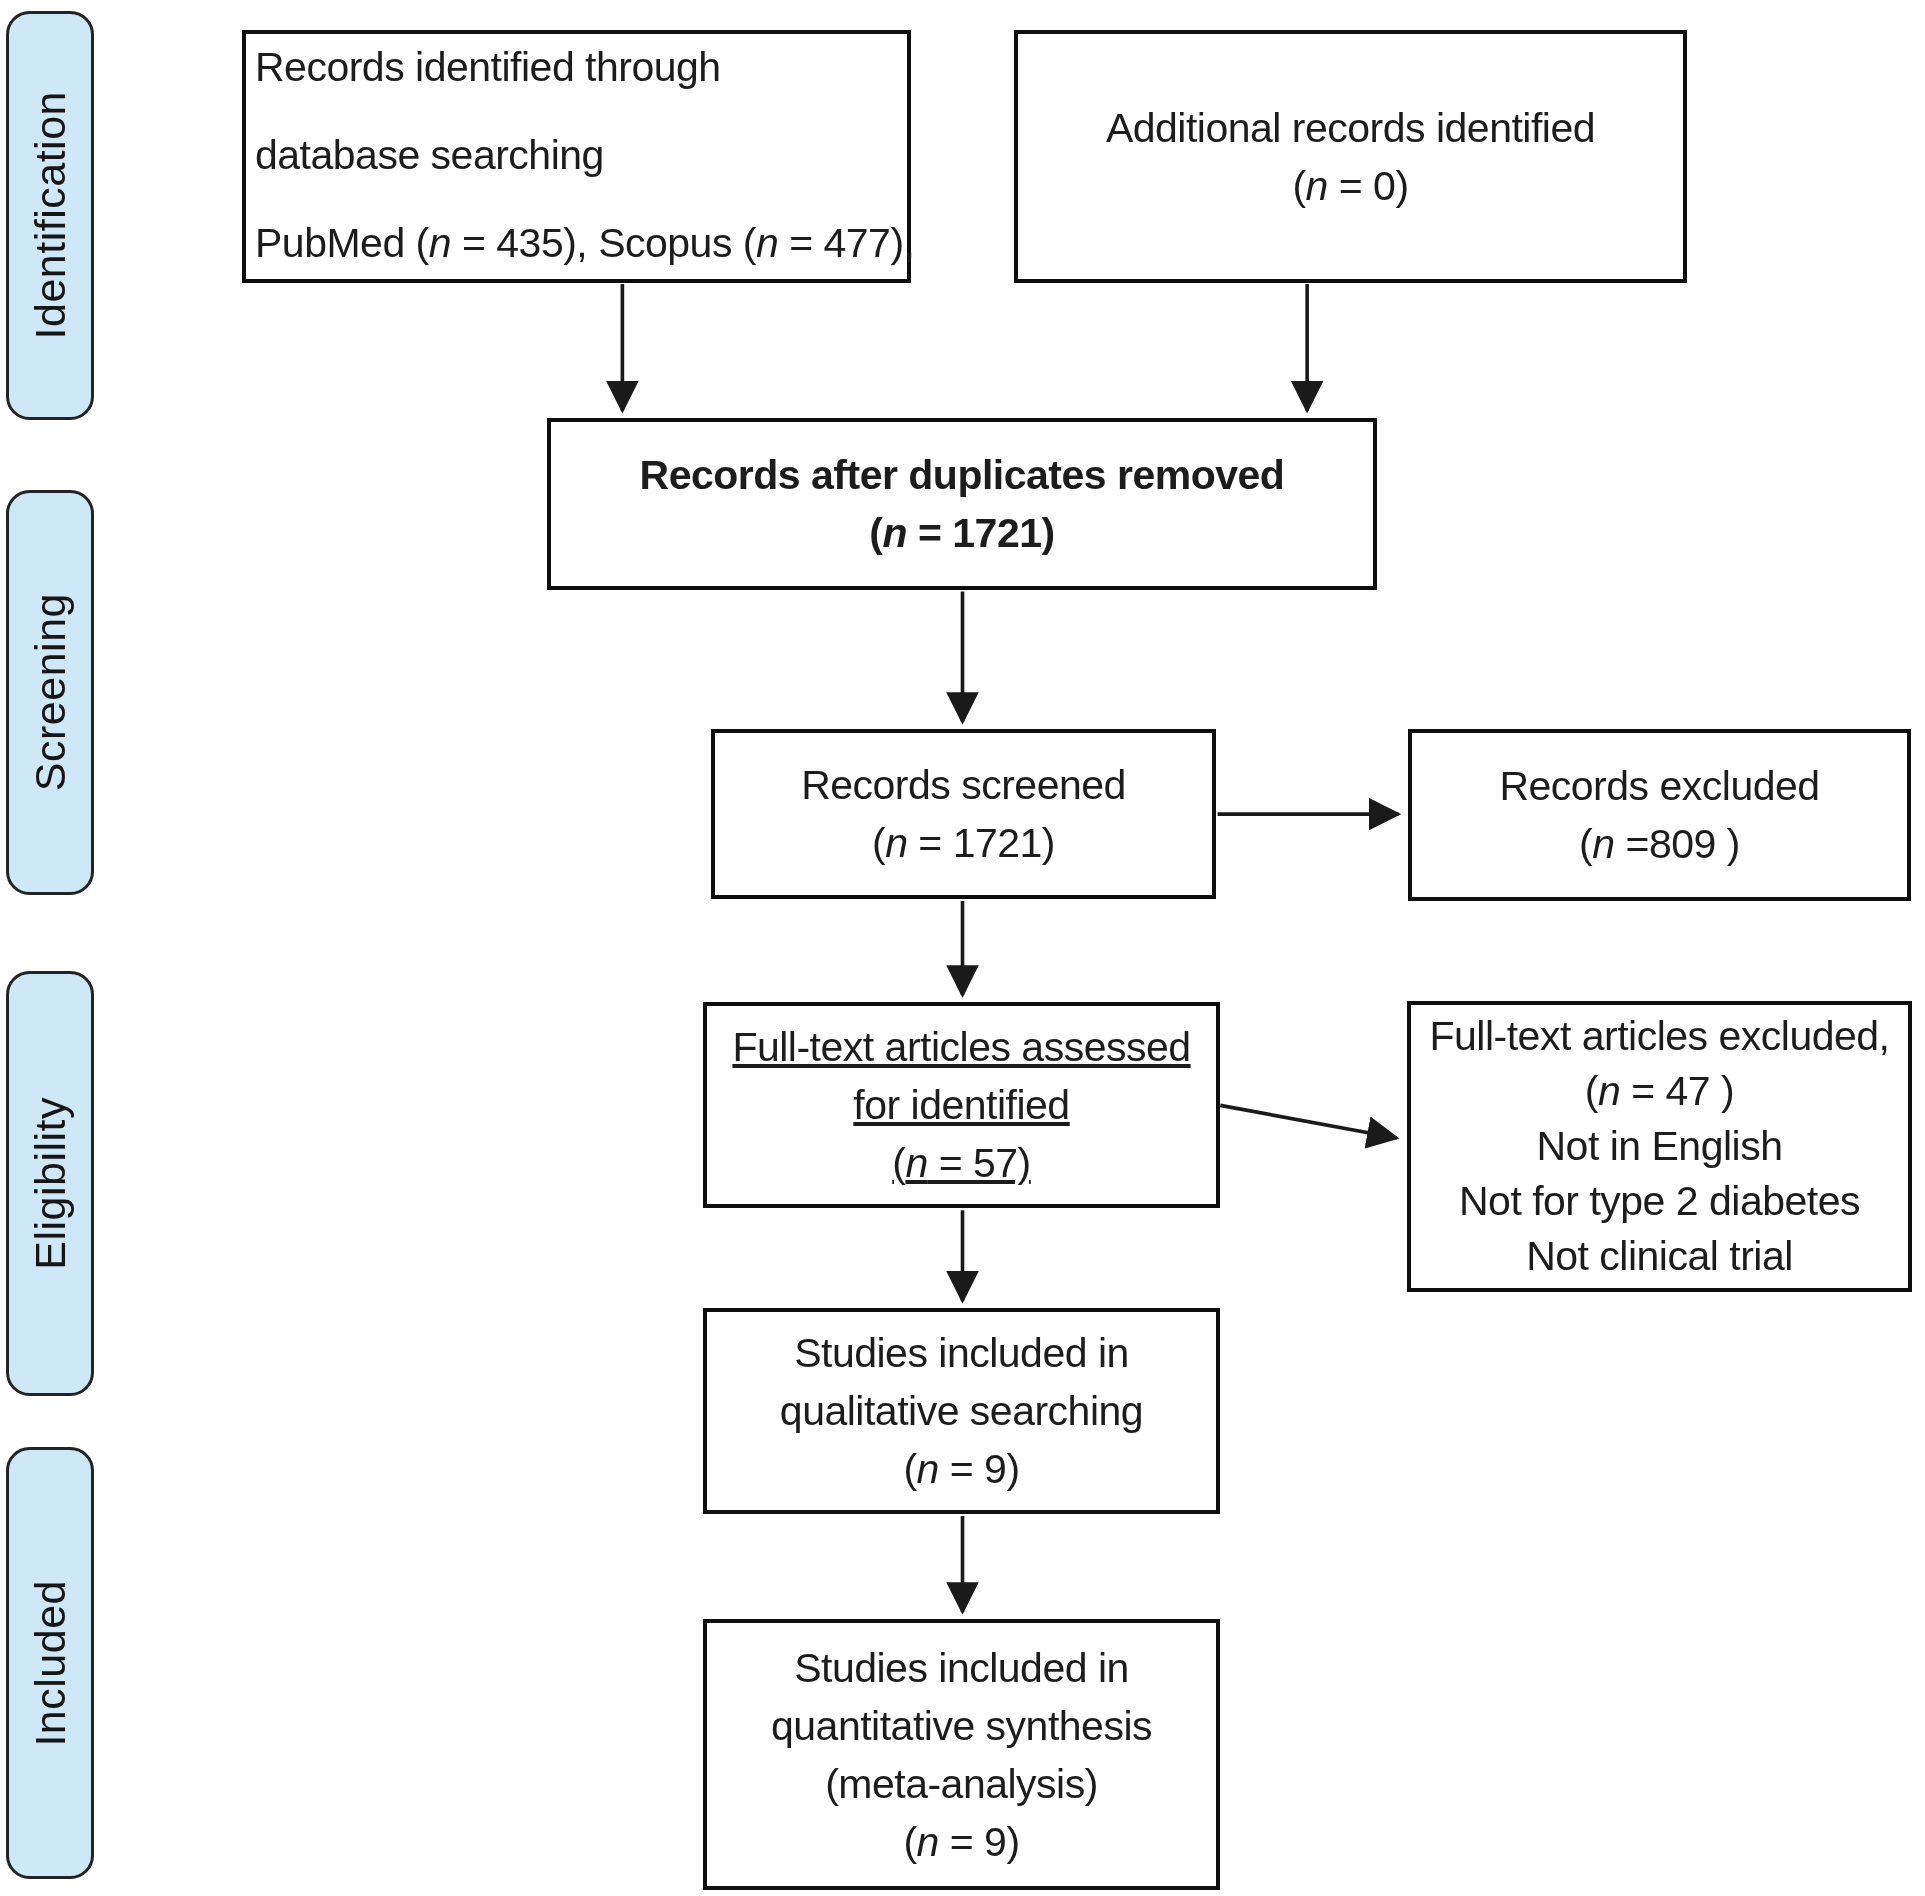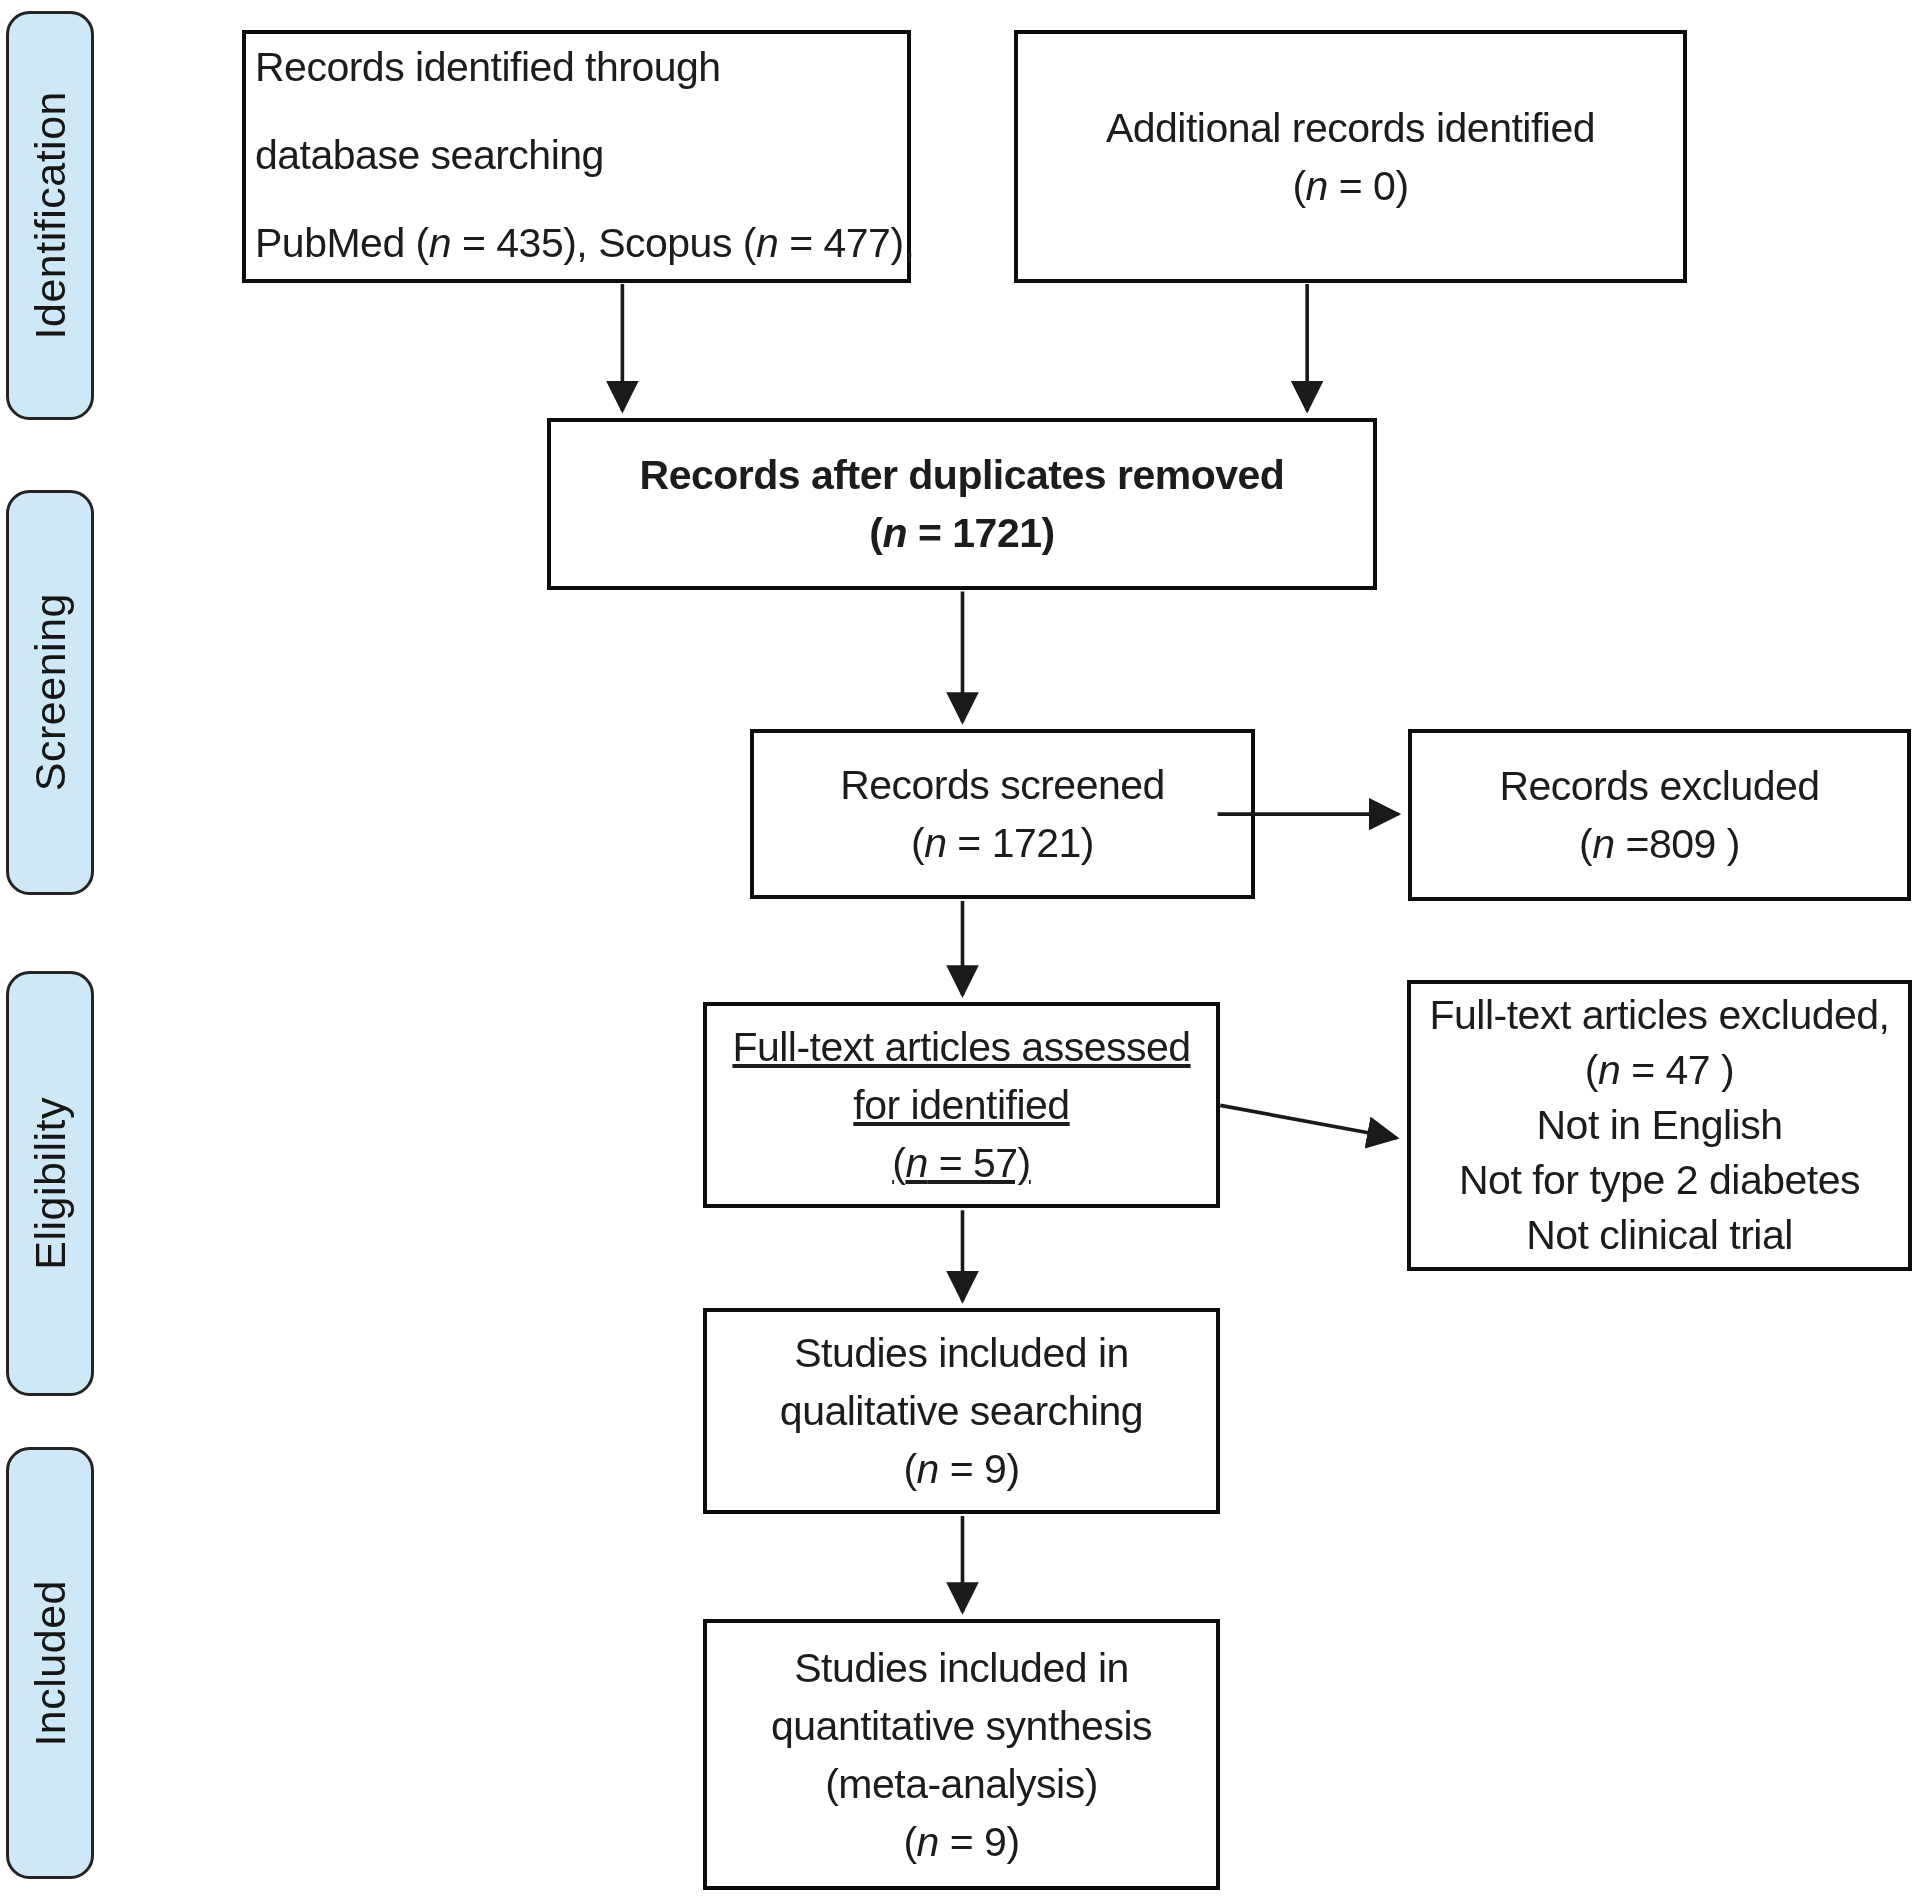--- a/index.html
+++ b/index.html
@@ -57,24 +57,24 @@
   .box-identified {
     left: 242px; top: 30px; width: 669px; height: 253px;
     align-items: flex-start; text-align: left;
     justify-content: flex-start;
     padding: 2.7px 0 0 9px;
     line-height: 60px;
     gap: 28px;
   }
   .box-additional        { left: 1014px; top: 30px;   width: 673px; height: 253px; }
   .box-deduplicated      { left: 547px;  top: 418px;  width: 830px; height: 172px; font-weight: bold; }
-  .box-screened          { left: 711px;  top: 729px;  width: 505px; height: 170px; margin-left: 39px; }
+  .box-screened          { left: 711px;  top: 729px;  width: 505px; height: 170px; }
   .box-records-excluded  { left: 1408px; top: 729px;  width: 503px; height: 172px; }
   .box-fulltext-assessed { left: 703px;  top: 1002px; width: 517px; height: 206px; text-decoration: underline; }
-  .box-fulltext-excluded { left: 1407px; top: 980px; width: 505px; height: 291px; line-height: 55px; }
+  .box-fulltext-excluded { left: 1407px; top: 1001px; width: 505px; height: 291px; line-height: 55px; }
   .box-qualitative       { left: 703px;  top: 1308px; width: 517px; height: 206px; }
   .box-quantitative      { left: 703px;  top: 1619px; width: 517px; height: 271px; }
 
   svg.arrows {
     position: absolute;
     left: 0; top: 0;
     width: 1925px; height: 1896px;
     pointer-events: none;
   }
   i { font-style: italic; }

